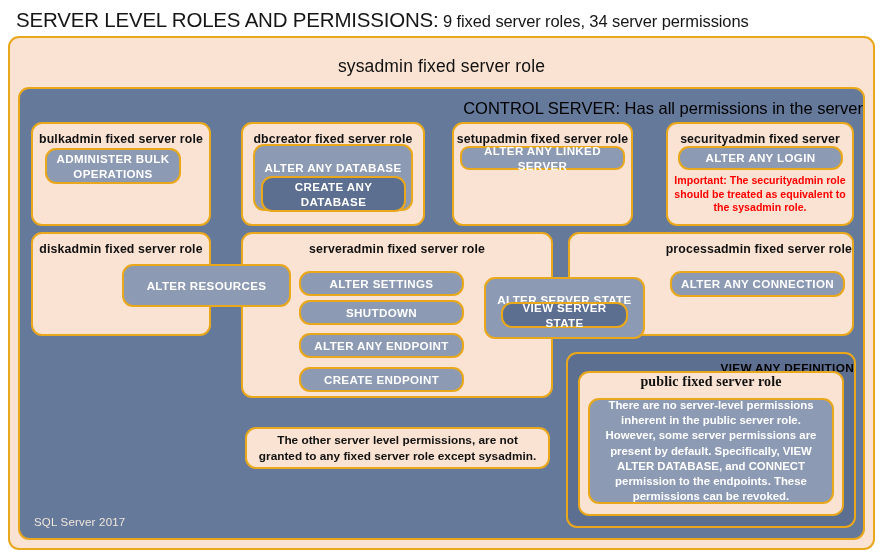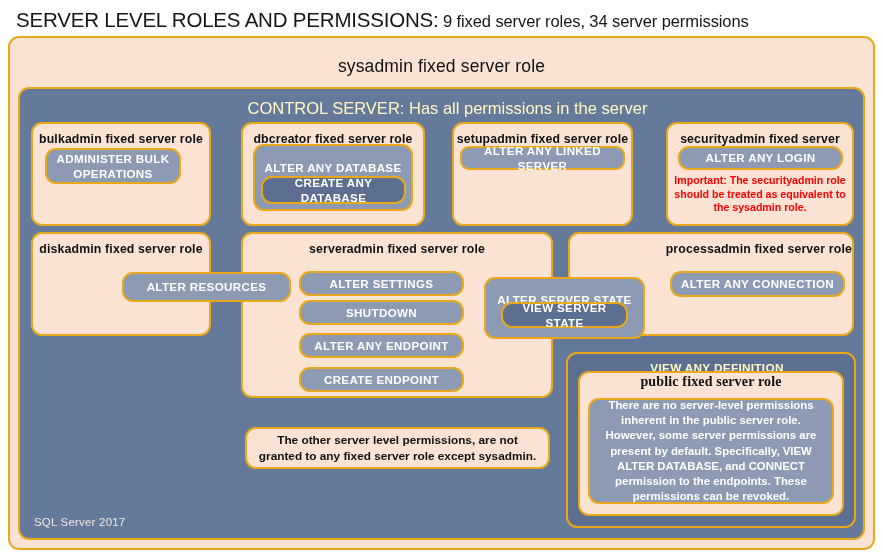--- a/index.html
+++ b/index.html
@@ -60,22 +60,22 @@
     right: 0;
     text-align: center;
     color: #111111;
     font-size: 12.3px;
     font-weight: bold;
     letter-spacing: 0.15px;
   }
   .banner-text {
     position: absolute;
     left: 0; right: 0;
-    text-align: center;
-    color: #fef9c3;
+    text-align: right;
+    color: #000000;
     font-weight: 400;
     padding-left: 12px;
   }
   .perm-label {
     position: absolute;
     left: 0; right: 0;
     top: 50%;
     transform: translateY(-50%);
     text-align: center;
     color: #ffffff;
@@ -147,21 +147,21 @@
   <div class="panel perm" style="left:45px; top:148px; width:136px; height:36px;">
     <div class="perm-label">ADMINISTER  BULK OPERATIONS</div>
   </div>
 
   <div class="panel cream" style="left:241px; top:122px; width:184px; height:104px;">
     <div class="role-title" style="top:8px;">dbcreator fixed server role</div>
   </div>
   <div class="panel perm" style="left:253px; top:144px; width:160px; height:67px;">
     <div class="perm-label" style="top:15px; transform:none;">ALTER ANY DATABASE</div>
   </div>
-  <div class="panel permdark" style="left:261px; top:176px; width:145px; height:28px;padding-left:48px;">
+  <div class="panel permdark" style="left:261px; top:176px; width:145px; height:36px;padding-left:48px;">
     <div class="perm-label">CREATE  ANY DATABASE</div>
   </div>
 
   <div class="panel cream" style="left:452px; top:122px; width:181px; height:104px;">
     <div class="role-title" style="top:8px;">setupadmin fixed server role</div>
   </div>
   <div class="panel perm" style="left:460px; top:146px; width:165px; height:24px;border-radius:9px;">
     <div class="perm-label">ALTER ANY LINKED SERVER</div>
   </div>
 
@@ -178,21 +178,21 @@
   </div>
 
   <div class="panel cream" style="left:241px; top:232px; width:312px; height:166px;">
     <div class="role-title" style="top:8px;">serveradmin fixed server role</div>
   </div>
 
   <div class="panel cream" style="left:568px; top:232px; width:286px; height:104px;">
     <div class="role-title" style="top:8px;text-align:right;">processadmin  fixed server role</div>
   </div>
 
-  <div class="panel perm" style="left:122px; top:272px; width:169px; height:30px;text-decoration:underline;">
+  <div class="panel perm" style="left:122px; top:264px; width:169px; height:43px;text-decoration:underline;">
     <div class="perm-label">ALTER RESOURCES</div>
   </div>
 
   <div class="panel perm" style="left:299px; top:271px; width:165px; height:25px;">
     <div class="perm-label">ALTER SETTINGS</div>
   </div>
   <div class="panel perm" style="left:299px; top:300px; width:165px; height:25px;">
     <div class="perm-label">SHUTDOWN</div>
   </div>
   <div class="panel perm" style="left:299px; top:333px; width:165px; height:25px;">

